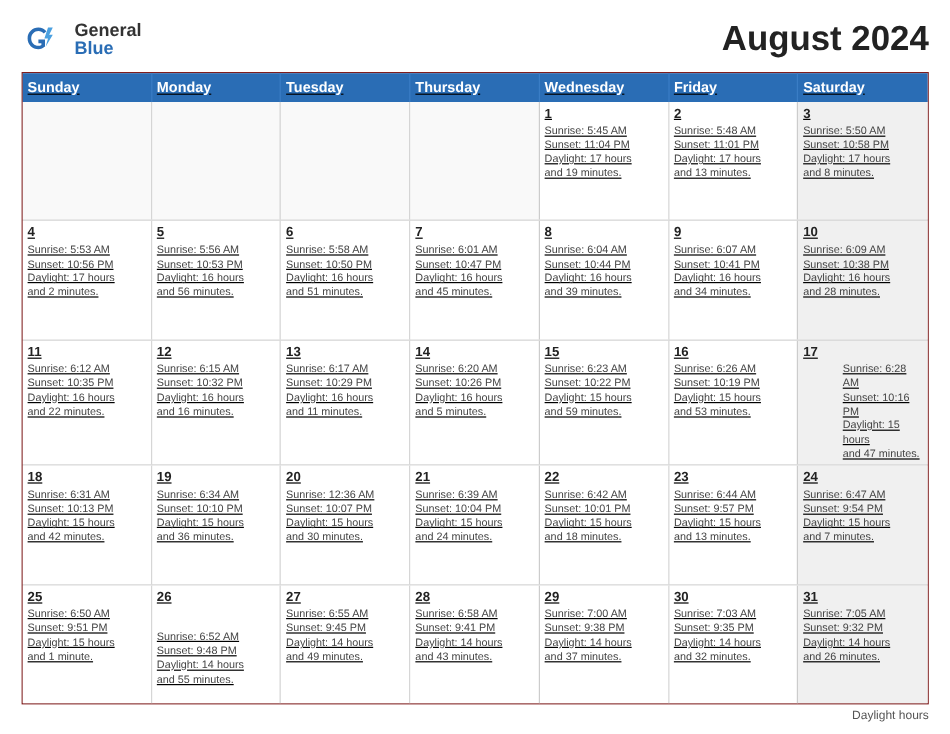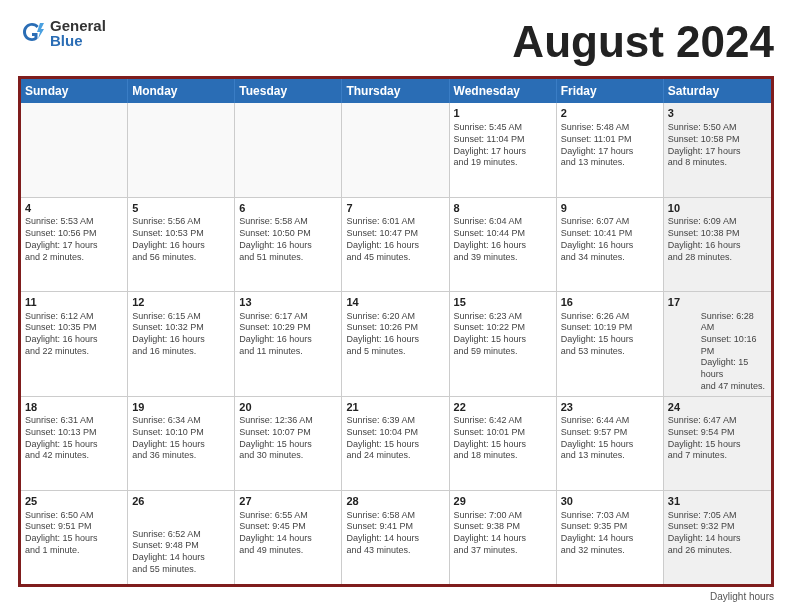--- a/index.html
+++ b/index.html
@@ -19,21 +19,21 @@
     }
     .header {
       display: flex;
       justify-content: space-between;
       align-items: flex-start;
       margin-bottom: 10px;
     }
     .logo {
       display: flex;
       align-items: center;
-      gap: 4px;
+      gap: 16px;
     }
     .logo-text {
       display: flex;
       flex-direction: column;
       line-height: 1;
     }
     .logo-general {
       font-size: 15px;
       font-weight: bold;
       color: #333;
@@ -44,34 +44,35 @@
       color: #2a6db5;
     }
     .logo-icon {
       width: 28px;
       height: 28px;
     }
     .title-block {
       text-align: right;
     }
     .month-title {
-      font-size: 44px;
+      font-size: 29px;
       font-weight: bold;
       color: #222;
       line-height: 1.1;
     }
     .location {
       font-size: 15px;
       color: #444;
     }
     .calendar {
       flex: 1;
       display: flex;
       flex-direction: column;
-      border: 3px solid #7f1d1d;
+      border: 1px solid #7f1d1d;
+      text-decoration: underline;
     }
     .cal-header-row {
       display: grid;
       grid-template-columns: repeat(7, 1fr);
       background: #2a6db5;
     }
     .cal-header-cell {
       color: #fff;
       font-size: 12px;
       font-weight: bold;

